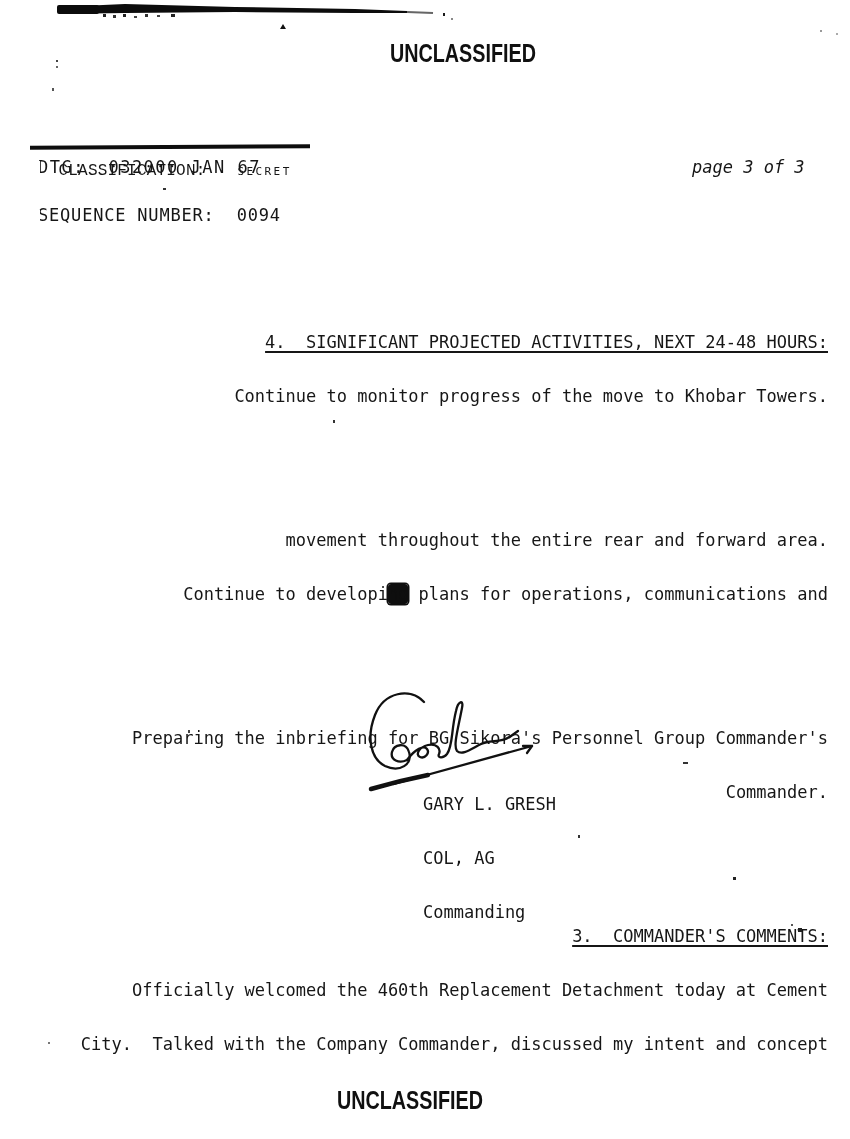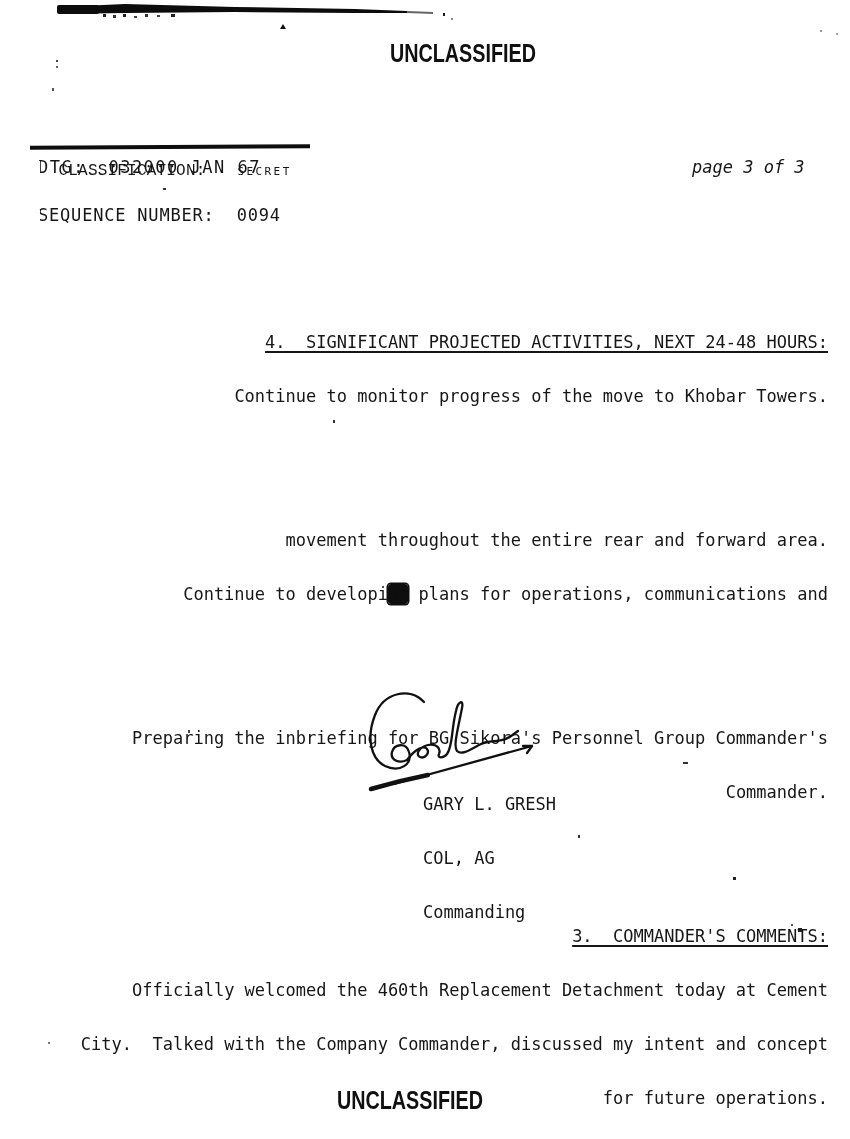--- a/index.html
+++ b/index.html
@@ -81,21 +81,20 @@
     <div class="line"><span>    Continue to developi</span><span class="blot">ng</span><span> plans for operations, communications and</span></div>
   </div>
   <div class="para">
     <div class="line">    Preparing the inbriefing for BG Sikora's Personnel Group Commander's</div>
     <div class="line">Commander.</div>
   </div>
   <div class="para mb12">
     <div class="line uline">3.  COMMANDER'S COMMENTS:</div>
     <div class="line">    Officially welcomed the 460th Replacement Detachment today at Cement</div>
     <div class="line">City.  Talked with the Company Commander, discussed my intent and concept</div>
-    <div class="line">for future operations.</div>
   </div>
   
   
 </div>
 
 <div id="sig-block" class="mono">
   <div class="line">GARY L. GRESH</div>
   <div class="line">COL, AG</div>
   <div class="line">Commanding</div>
 </div>

